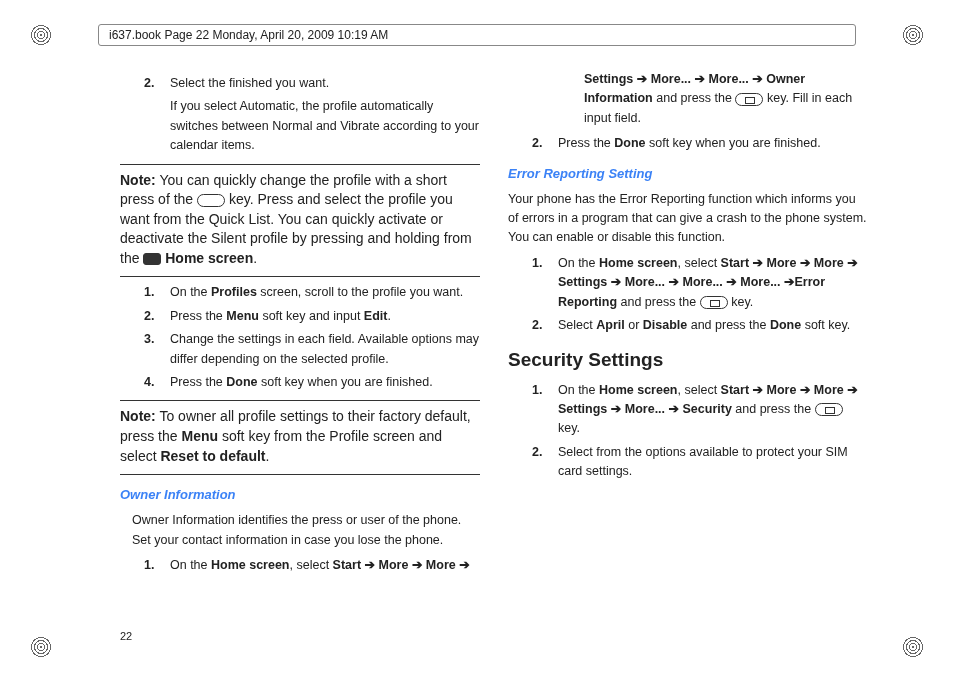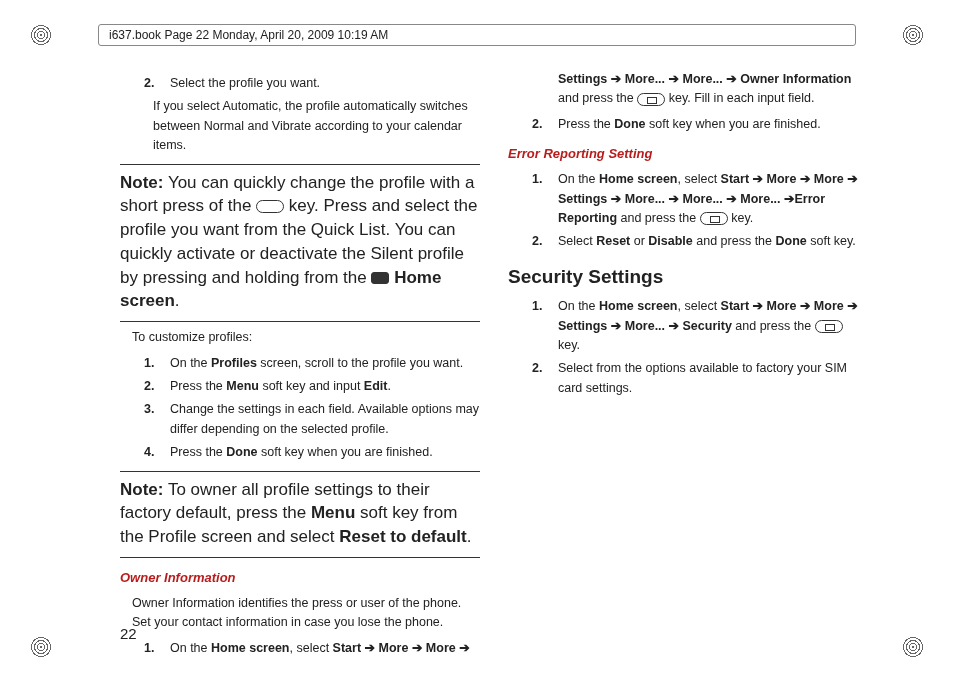--- a/index.html
+++ b/index.html
@@ -9,69 +9,68 @@
   .corner.tr { top: 24px; right: 30px; }
   .corner.bl { bottom: 24px; left: 30px; }
   .corner.br { bottom: 24px; right: 30px; }
   .crop-bar { position: absolute; border: 1px solid #888; }
   .crop-top { top: 24px; left: 98px; right: 98px; height: 22px; display: flex; align-items: center; padding: 0 10px; font-size: 12px; color: #222; border-radius: 3px; }
   .page { position: absolute; top: 70px; left: 120px; right: 86px; bottom: 60px; display: flex; gap: 28px; }
   .col { flex: 1; line-height: 1.55; }
   .num-item { display: flex; gap: 10px; margin: 4px 0 4px 24px; }
   .num-item .n { font-weight: bold; min-width: 16px; }
   .num-item .t { flex: 1; }
-  .sub { margin-left: 33px; margin-bottom: 6px; }
+  .sub { margin-left: 50px; margin-bottom: 6px; }
   hr.rule { border: none; border-top: 1px solid #333; margin: 8px 0 6px 0; }
-  .note { font-size: 17px; line-height: 1.4; }
+  .note { font-size: 14px; line-height: 1.4; }
   .note .lbl { font-weight: bold; }
   .key { display: inline-block; width: 28px; height: 13px; border: 1px solid #333; border-radius: 7px; vertical-align: middle; position: relative; background: #fff; }
   .key.home::after { content: ""; position: absolute; left: 9px; top: 3px; width: 8px; height: 5px; border: 1px solid #333; }
   .key.small { width: 18px; height: 12px; border-radius: 3px; background: #333; }
-  .h-blue { color: #b91c1c; font-weight: bold; font-style: italic; margin: 10px 0 6px 0; font-size: 13px; }
+  .h-blue { color: #3b82f6; font-weight: bold; font-style: italic; margin: 10px 0 6px 0; font-size: 13px; }
   .h-black { font-weight: bold; margin: 10px 0 6px 0; font-size: 19px; font-family: Arial, sans-serif; }
   .para { margin: 4px 0 6px 0; }
   .b { font-weight: bold; }
   .arrow { font-weight: bold; }
-  .pagenum { position: absolute; left: 120px; bottom: 40px; font-size: 15px; }
+  .pagenum { position: absolute; left: 120px; bottom: 40px; font-size: 11px; }
   .indent { margin-left: 12px; }
 </style>
 </head>
 <body>
 
 <div class="corner tl"></div>
 <div class="corner tr"></div>
 <div class="corner bl"></div>
 <div class="corner br"></div>
 <div class="crop-bar crop-top">
   <span>i637.book  Page 22  Monday, April 20, 2009  10:19 AM</span>
 </div>
 
 <div class="page">
 
   <div class="col">
     <div class="num-item">
       <span class="n">2.</span>
-      <span class="t">Select the profile you want.</span>
+      <span class="t">Select the finished you want.</span>
     </div>
     <div class="sub">If you select Automatic, the profile automatically switches between Normal and Vibrate according to your calendar items.</div>
 
     <hr class="rule">
     <div class="note">
       <span class="lbl">Note:</span>
       <span>
         <span>You can quickly change the profile with a short press of the</span>
         <span class="key"></span>
         <span>key. Press and select the profile you want from the Quick List. You can quickly activate or deactivate the Silent profile by pressing and holding from the</span>
         <span class="key small"></span>
         <span class="b">Home screen</span><span>.</span>
       </span>
     </div>
     <hr class="rule">
 
-    <div class="para indent">To customize profiles:</div>
 
     <div class="num-item">
       <span class="n">1.</span>
       <span class="t"><span>On the </span><span class="b">Profiles</span><span> screen, scroll to the profile you want.</span></span>
     </div>
     <div class="num-item">
       <span class="n">2.</span>
       <span class="t"><span>Press the </span><span class="b">Menu</span><span> soft key and input </span><span class="b">Edit</span><span>.</span></span>
     </div>
     <div class="num-item">
@@ -92,44 +91,45 @@
 
     <div class="h-blue">Owner Information</div>
     <div class="para indent">Owner Information identifies the press or user of the phone. Set your contact information in case you lose the phone.</div>
     <div class="num-item">
       <span class="n">1.</span>
       <span class="t"><span>On the </span><span class="b">Home screen</span><span>, select </span><span class="b">Start</span> <span class="arrow">➔</span> <span class="b">More</span> <span class="arrow">➔</span> <span class="b">More</span> <span class="arrow">➔</span></span>
     </div>
   </div>
 
   <div class="col">
-    <div class="sub" style="margin-left:50px">
+    <div class="sub" style="margin-left:76px">
       <span class="b">Settings</span> <span class="arrow">➔</span> <span class="b">More...</span> <span class="arrow">➔</span> <span class="b">More...</span> <span class="arrow">➔</span> <span class="b">Owner Information</span><span> and press the </span><span class="key home"></span><span> key. Fill in each input field.</span>
     </div>
     <div class="num-item">
       <span class="n">2.</span>
       <span class="t"><span>Press the </span><span class="b">Done</span><span> soft key when you are finished.</span></span>
     </div>
 
     <div class="h-blue">Error Reporting Setting</div>
+    <div class="para">Your phone has the Error Reporting function which informs you of errors in a program that can give a crash to the phone system. You can enable or disable this function.</div>
     <div class="num-item">
       <span class="n">1.</span>
       <span class="t"><span>On the </span><span class="b">Home screen</span><span>, select </span><span class="b">Start</span> <span class="arrow">➔</span> <span class="b">More</span> <span class="arrow">➔</span> <span class="b">More</span> <span class="arrow">➔</span> <span class="b">Settings</span> <span class="arrow">➔</span> <span class="b">More...</span> <span class="arrow">➔</span> <span class="b">More...</span> <span class="arrow">➔</span> <span class="b">More...</span> <span class="arrow">➔</span><span class="b">Error Reporting</span><span> and press the </span><span class="key home"></span><span> key.</span></span>
     </div>
     <div class="num-item">
       <span class="n">2.</span>
-      <span class="t"><span>Select </span><span class="b">Reset</span><span> or </span><span class="b">Disable</span><span> and press the </span><span class="b">Done</span><span> soft key.</span></span>
+      <span class="t"><span>Select </span><span class="b">April</span><span> or </span><span class="b">Disable</span><span> and press the </span><span class="b">Done</span><span> soft key.</span></span>
     </div>
 
     <div class="h-black">Security Settings</div>
     <div class="num-item">
       <span class="n">1.</span>
       <span class="t"><span>On the </span><span class="b">Home screen</span><span>, select </span><span class="b">Start</span> <span class="arrow">➔</span> <span class="b">More</span> <span class="arrow">➔</span> <span class="b">More</span> <span class="arrow">➔</span> <span class="b">Settings</span> <span class="arrow">➔</span> <span class="b">More...</span> <span class="arrow">➔</span> <span class="b">Security</span><span> and press the </span><span class="key home"></span><span> key.</span></span>
     </div>
     <div class="num-item">
       <span class="n">2.</span>
-      <span class="t">Select from the options available to factory your SIM card settings.</span>
+      <span class="t">Select from the options available to protect your SIM card settings.</span>
     </div>
   </div>
 
 </div>
 
 <div class="pagenum">22</div>
 
 </body></html>

